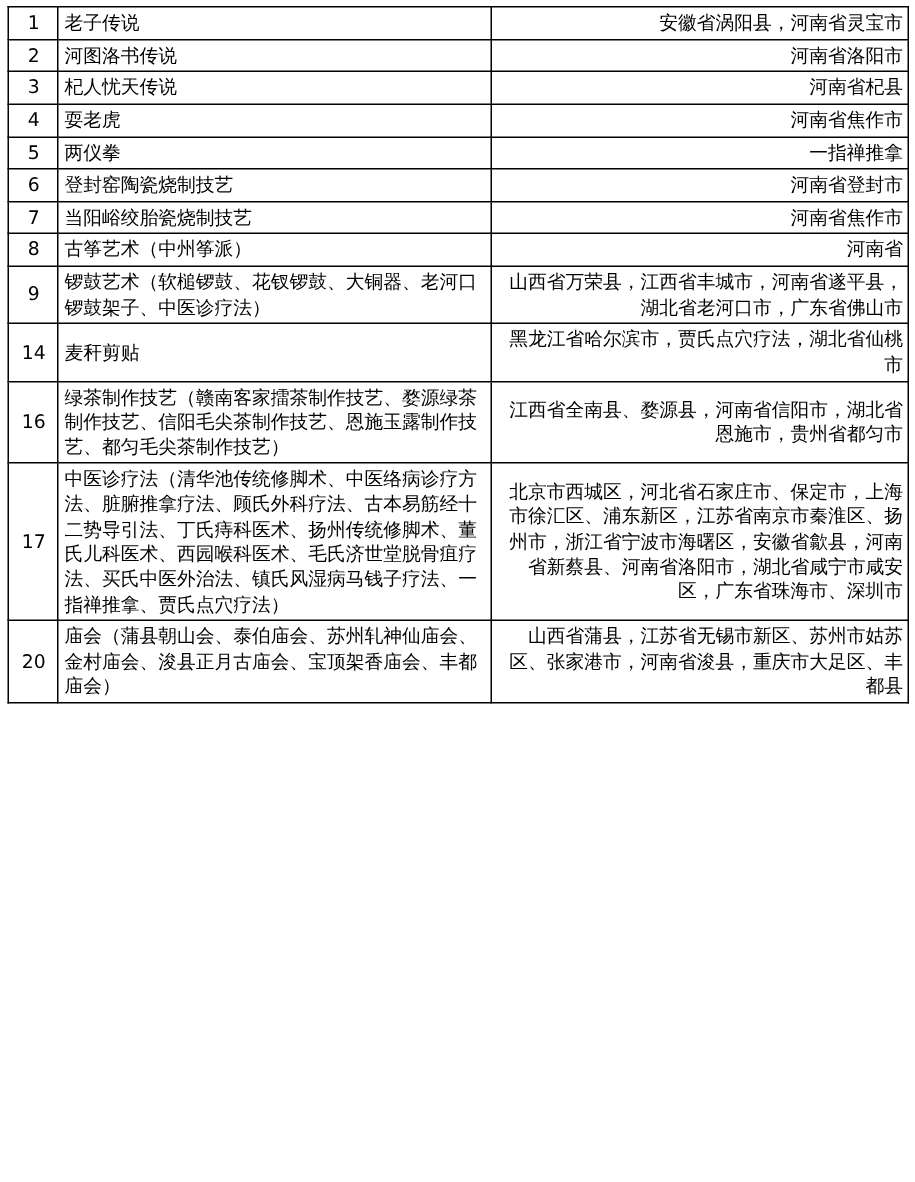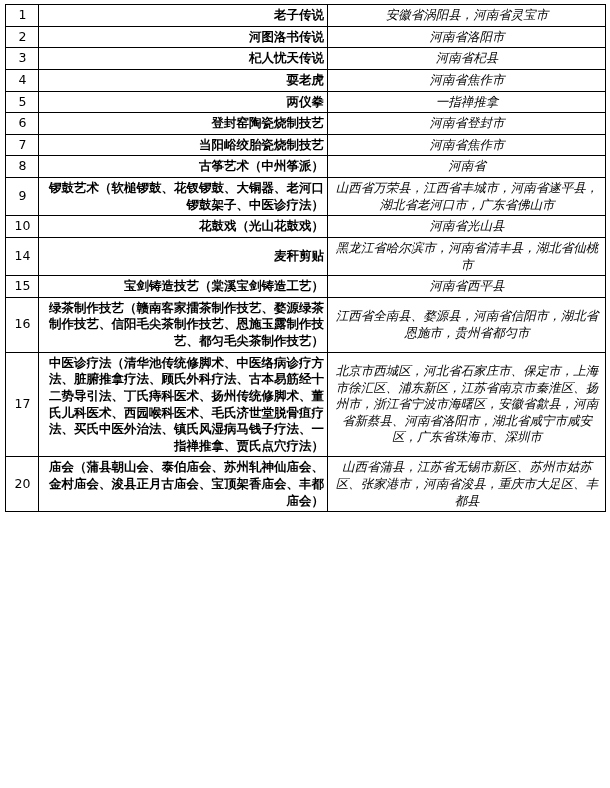--- a/index.html
+++ b/index.html
@@ -35,28 +35,26 @@
   col.c-num   { width: 33px; }
   col.c-name  { width: 289px; }
   col.c-place { width: 278px; }
 
   td.num {
     text-align: center;
     vertical-align: middle;
     font-size: 12.5px;
   }
   td.name {
+    text-align: left;
+    vertical-align: middle;
+  }
+  td.place {
     text-align: right;
     vertical-align: middle;
-    font-weight: bold;
-  }
-  td.place {
-    text-align: center;
-    vertical-align: middle;
-    font-style: italic;
   }
   .cell-text {
     display: block;
     white-space: pre-wrap;
   }
 </style>
 </head>
 <body>
 
 <div class="sheet">
@@ -161,49 +159,27 @@
           </td>
         <td class="name">
             <span class="cell-text">锣鼓艺术（软槌锣鼓、花钗锣鼓、大铜器、老河口锣鼓架子、中医诊疗法）</span>
           </td>
         <td class="place">
             <span class="cell-text">山西省万荣县，江西省丰城市，河南省遂平县，湖北省老河口市，广东省佛山市</span>
           </td>
       </tr>
       <tr>
         <td class="num">
-            <span class="cell-text">10</span>
-          </td>
-        <td class="name">
-            <span class="cell-text">花鼓戏（光山花鼓戏）</span>
-          </td>
-        <td class="place">
-            <span class="cell-text">河南省光山县</span>
-          </td>
-      </tr>
-      <tr>
-        <td class="num">
             <span class="cell-text">14</span>
           </td>
         <td class="name">
             <span class="cell-text">麦秆剪贴</span>
           </td>
         <td class="place">
-            <span class="cell-text">黑龙江省哈尔滨市，河南省清丰县，湖北省仙桃市</span>
-          </td>
-      </tr>
-      <tr>
-        <td class="num">
-            <span class="cell-text">15</span>
-          </td>
-        <td class="name">
-            <span class="cell-text">宝剑铸造技艺（棠溪宝剑铸造工艺）</span>
-          </td>
-        <td class="place">
-            <span class="cell-text">河南省西平县</span>
+            <span class="cell-text">黑龙江省哈尔滨市，贾氏点穴疗法，湖北省仙桃市</span>
           </td>
       </tr>
       <tr>
         <td class="num">
             <span class="cell-text">16</span>
           </td>
         <td class="name">
             <span class="cell-text">绿茶制作技艺（赣南客家擂茶制作技艺、婺源绿茶制作技艺、信阳毛尖茶制作技艺、恩施玉露制作技艺、都匀毛尖茶制作技艺）</span>
           </td>
         <td class="place">

